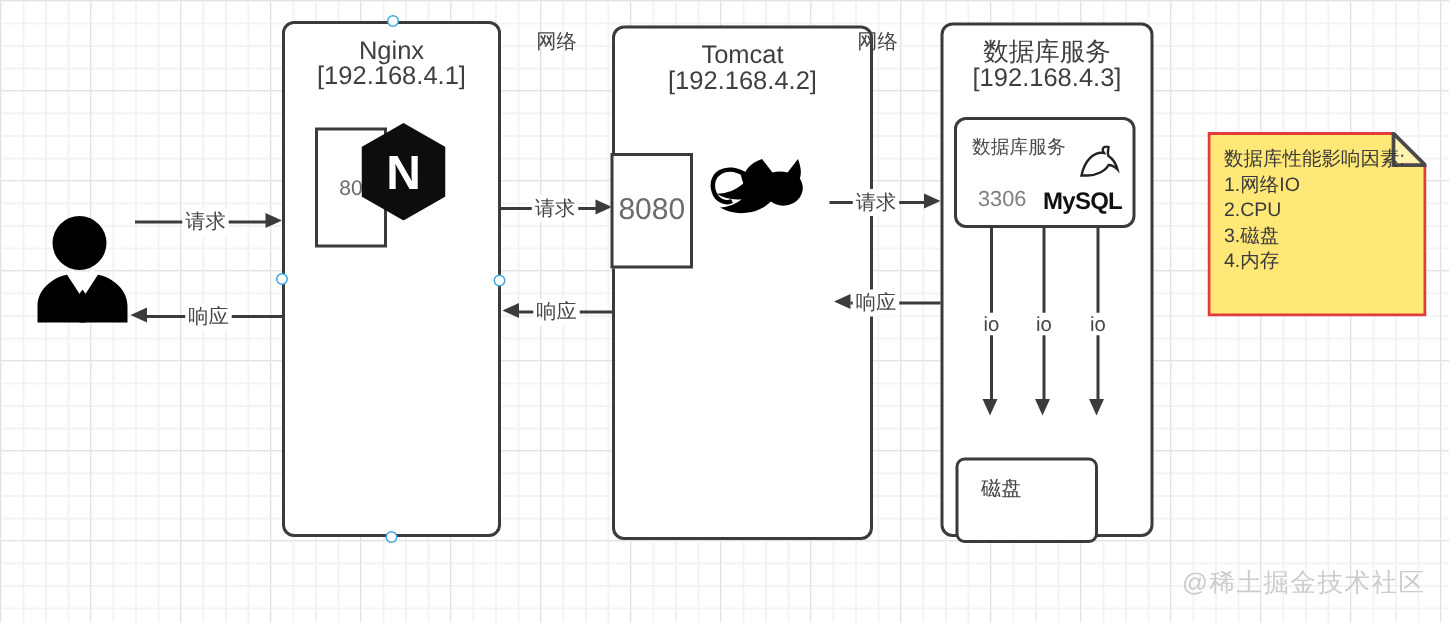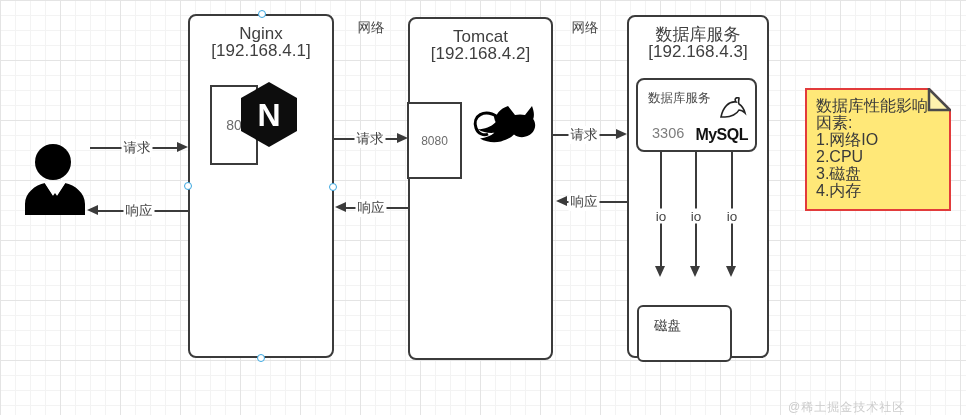--- a/index.html
+++ b/index.html
@@ -45,24 +45,24 @@
   .inner-box {
     position:absolute; background:#fff; border:2.5px solid #3b3b3b; border-radius:8px; z-index:3;
   }
   .mysql-label { position:absolute; left:10px; top:10px; font-size:12.5px; color:#4a4a4a; }
   .mysql-port { position:absolute; left:14px; bottom:9px; font-size:14.5px; color:#7d7d7d; }
   .mysql-brand { position:absolute; right:7px; bottom:6px; font-size:16px; font-weight:bold; color:#111; letter-spacing:-0.5px; }
   .mysql-dolphin { position:absolute; right:8px; top:17px; }
   .disk-label { position:absolute; left:15px; top:10px; font-size:13.5px; color:#3f3f3f; }
   .note-text {
     position:absolute; left:11px; top:9px; width:122px;
-    font-size:16px; line-height:17px; color:#3a3a3a; word-break:break-all; z-index:2;
+    font-size:13px; line-height:17px; color:#3a3a3a; word-break:break-all; z-index:2;
   }
   .note-item { display:block; }
-  .watermark { position:absolute; left:788px; top:399px; font-size:12px; color:#cccccc; letter-spacing:1px; z-index:5; }
+  .watermark { position:absolute; left:788px; top:377px; font-size:17px; color:#cccccc; letter-spacing:1px; z-index:5; }
   svg { display:block; }
 </style>
 </head>
 <body>
 
 <div id="canvas">
 
   <div style="position:absolute;left:23px;top:143px;z-index:3;">
     <svg width="64" height="74" viewBox="0 0 64 74">
       <circle cx="30" cy="19" r="18" fill="#000"></circle>
@@ -111,27 +111,27 @@
     <div class="hline" style="left:334px;top:138px;width:64px;"></div>
     <div class="ah-right" style="left:397px;top:133px;"></div>
     <span class="edge-label" style="left:370px;top:139px;">请求</span>
   </div>
   <div>
     <div class="hline" style="left:346px;top:207px;width:62px;"></div>
     <div class="ah-left" style="left:335px;top:202px;"></div>
     <span class="edge-label" style="left:371px;top:208px;">响应</span>
   </div>
 
-  <div class="node" style="left:408px;top:17px;width:145px;height:343px;">
+  <div class="node" style="left:408px;top:17px;width:174px;height:343px;">
     <div class="node-title">
       <div>Tomcat</div>
       <div>[192.168.4.2]</div>
     </div>
   </div>
-  <div class="port-box" style="left:407px;top:102px;width:55px;height:77px;font-size:12px;">
+  <div class="port-box" style="left:407px;top:102px;width:55px;height:77px;font-size:20px;">
     <span>8080</span>
   </div>
   <div style="position:absolute;left:468px;top:104px;z-index:3;">
     <svg width="72" height="52" viewBox="0 0 72 52">
 
       <path d="M30,13 C16,4 4,12 8,24 C10,30 16,32 20,30" fill="none" stroke="#000" stroke-width="3"></path>
       <path d="M33,15 L25,9 L27,17 Z" fill="#000"></path>
 
       <path d="M40,2 l7,9 c3,-0.8 7,-0.8 10,0 l7,-9 c2,5.5 2.5,9.5 1.2,13 c3,4.5 2.6,10 -1.2,14 c-4.5,4.8 -13,5.6 -18,1.4 c-3.4,3.4 -8,5.8 -13,7 c-7,1.6 -14.5,0.8 -21,-3 c5.8,-0.6 10.6,-2.4 14.4,-5.6 c-6,0.6 -11.8,-0.6 -16.6,-3.6 c7,-0.2 13,-2.4 17.6,-6.8 c-0.6,-7.4 4,-13.6 12.6,-16.4 z" fill="#000"></path>
 

